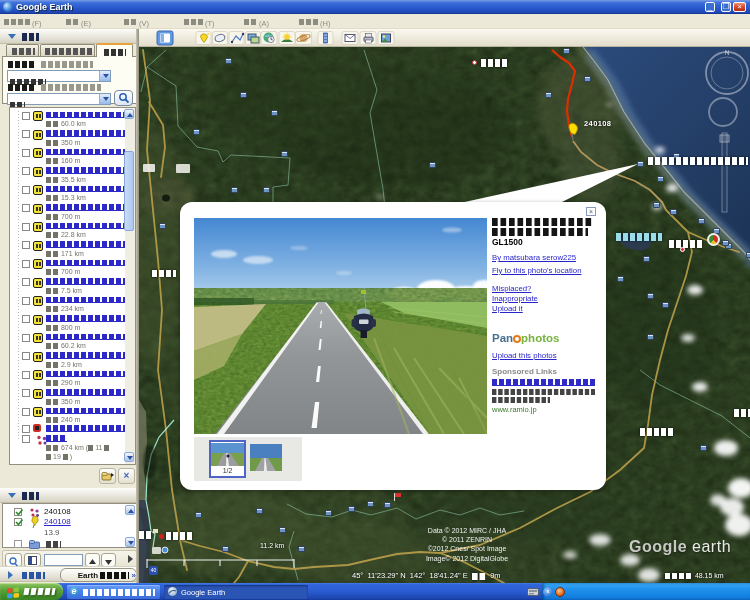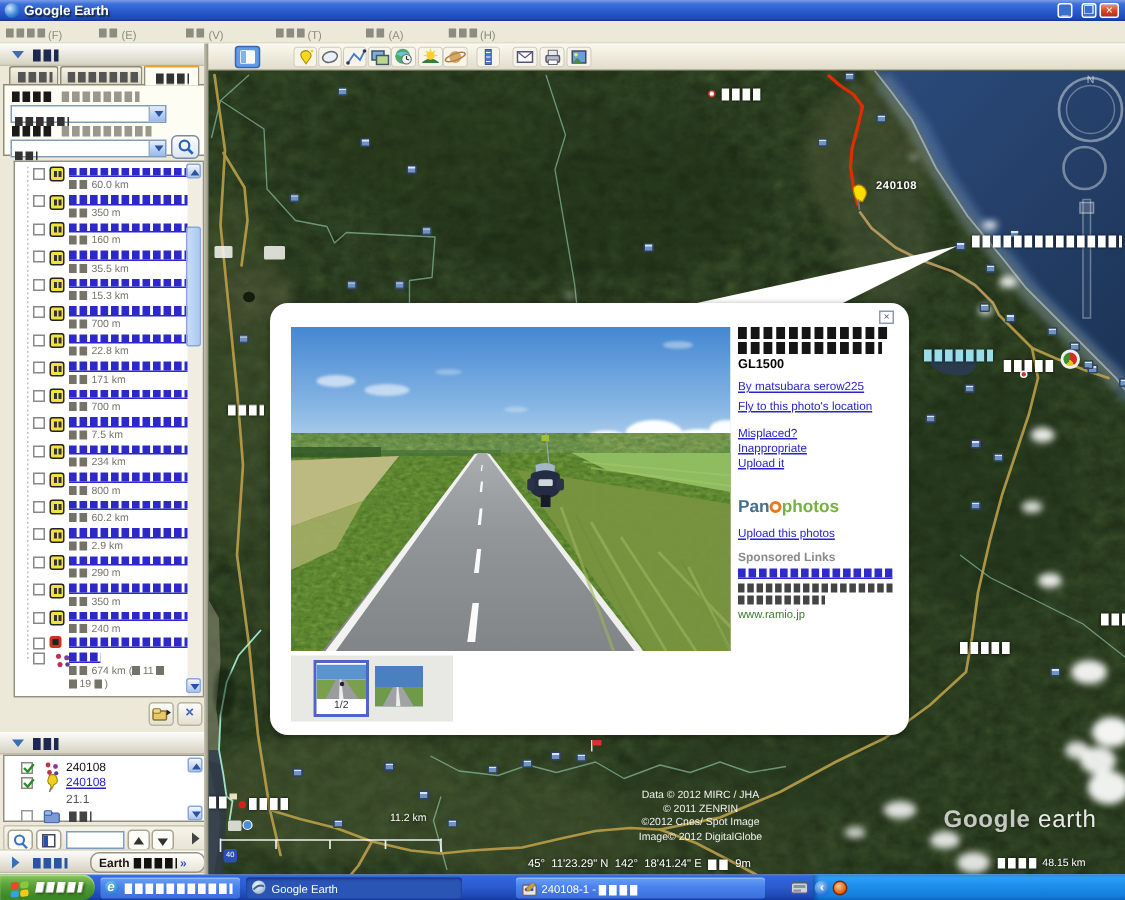--- a/index.html
+++ b/index.html
@@ -220,21 +220,21 @@
 <div class="abs" style="left:41px;top:3px;font-size:8px;color:#111">240108</div>
 <div class="abs" style="left:11px;top:14px;width:8px;height:8px;border:1px solid #8a8a80;background:#fff"></div>
       <svg class="abs" style="left:11px;top:13px" width="10" height="10">
         <path d="M2,5 l2.5,2.5 4,-5" fill="none" stroke="#2a8a2a" stroke-width="1.6"></path>
       </svg>
 <svg class="abs" style="left:26px;top:12px" width="11" height="12">
         <path d="M4,1 q4,-2 5,2 q1,3 -2,4 l-1.5,3 -1,-3 q-3,-1 -0.5,-6z" fill="#f0d020" stroke="#9a8200" stroke-width="0.7"></path>
         <line x1="5" y1="9" x2="4" y2="12" stroke="#777" stroke-width="1"></line>
       </svg>
 <div class="abs" style="left:41px;top:13px;font-size:8px;color:#2824cc;text-decoration:underline">240108</div>
-<div class="abs" style="left:41px;top:24px;font-size:8px;color:#555">21.1</div>
+<div class="abs" style="left:41px;top:24px;font-size:8px;color:#555">13.9</div>
 <div class="abs" style="left:11px;top:36px;width:8px;height:8px;border:1px solid #999;background:#fff"></div>
 <svg class="abs" style="left:26px;top:36px" width="12" height="9">
         <rect x="0.5" y="2" width="10" height="6.5" rx="1" fill="#7a9ad8" stroke="#3a5a9a" stroke-width="0.8"></rect>
         <rect x="0.5" y="0.5" width="5" height="3" rx="1" fill="#9ab8e8" stroke="#3a5a9a" stroke-width="0.8"></rect>
       </svg>
 <i class="j" style="left:43px;top:37px;width:15px;height:7px;color:#444"></i>
 <div class="sbtn" style="left:122px;top:1px">
         <div class="sarr up"></div>
       </div>
 <div class="sbtn" style="left:122px;top:33px">
@@ -254,21 +254,21 @@
           <path d="M6.5,3 l3.5,5 h-7 z" fill="#333"></path>
         </svg></div>
 <div class="abs" style="left:98px;top:2px;width:15px;height:14px;border:1px solid #a8a492;border-radius:3px;background:#fdfdf8"><svg width="13" height="12">
           <path d="M6.5,9 l3.5,-5 h-7 z" fill="#333"></path>
         </svg></div>
 <div class="abs" style="left:125px;top:4px;width:0;height:0;border-top:4px solid transparent;border-bottom:4px solid transparent;border-left:5px solid #444"></div>
 </div>
 <div class="abs hdr" style="top:537px;height:16px;border-top:1px solid #d8d4c2">
 <div class="abs tri2" style="left:8px;top:4px"></div>
       <i class="j" style="left:22px;top:4.5px;width:23px;height:7px;color:#2a55a5"></i>
-<div class="abs" style="left:60px;top:1px;width:77px;height:14px;border:1px solid #9a9686;border-radius:6px;background:linear-gradient(180deg,#fefefc,#e8e4d4);font-size:8px;font-weight:bold;color:#111;line-height:13px;text-align:left"><span style="margin-left:5px">Earth</span> <i class="jr" style="width:29px;height:7px;color:#111"></i> <span style="color:#2a55c5">»</span></div>
+<div class="abs" style="left:60px;top:1px;width:77px;height:14px;border:1px solid #9a9686;border-radius:6px;background:linear-gradient(180deg,#fefefc,#e8e4d4);font-size:8px;font-weight:bold;color:#111;line-height:13px;text-align:right"><span style="margin-left:5px">Earth</span> <i class="jr" style="width:29px;height:7px;color:#111"></i> <span style="color:#2a55c5">»</span></div>
 </div>
 </div>
 <div class="abs" id="sep"></div>
 <div class="abs" id="map">
 <div class="abs" id="mtb">
 <svg width="611" height="18">
 <g>
 <rect x="18" y="2" width="16" height="14" rx="2" fill="#639ae4" stroke="#3a66b0"></rect>
 <rect x="21" y="4.5" width="10" height="9" fill="#fff" rx="1"></rect>
           <rect x="21.5" y="5" width="3.5" height="8" fill="#88b0e8"></rect>
@@ -657,29 +657,20 @@
 <div class="abs" style="left:4.5px;top:1px;color:#fff;font-size:9px;font-style:italic;font-weight:bold;text-shadow:0 0 1px #068">e</div>
 <i class="j" style="left:16px;top:4.5px;width:72px;height:6.5px;color:#fff;background-image:linear-gradient(90deg,currentColor 0 70%,transparent 0)"></i>
 </div>
 <div class="tbtn" style="left:164px;width:144px;background:#2a55b4;box-shadow:inset 0 1px 2px #16307a">
 <div class="abs" style="left:4px;top:2.5px;width:9px;height:9px;border-radius:5px;background:radial-gradient(circle at 40% 35%,#f8f8f8,#b0c4d8 60%,#607a94)"></div>
 <svg class="abs" style="left:4px;top:2.5px" width="9" height="9">
         <path d="M1,6 q3.5,-4 7,-2" fill="none" stroke="#3a6a9a" stroke-width="1.2"></path>
       </svg>
 <div class="abs" style="left:17px;top:3.5px;font-size:7.5px;color:#fff">Google Earth</div>
 </div>
-<div class="tbtn" style="left:344px;width:166px">
-<svg class="abs" style="left:4px;top:3px" width="10" height="10">
-        <rect x="0.5" y="2" width="9" height="7" rx="1" fill="#e8e8e0" stroke="#667"></rect>
-        <circle cx="3" cy="5" r="1.2" fill="#d03030"></circle>
-        <circle cx="6.5" cy="5" r="1.2" fill="#3050d0"></circle>
-        <path d="M7,0 l2,2 -4,4 -2,0 0,-2 z" fill="#c8a038" stroke="#667" stroke-width="0.5"></path>
-      </svg>
-<div class="abs" style="left:17px;top:3.5px;font-size:7.5px;color:#fff">240108-1 - <i class="jr" style="width:26px;height:7px;color:#fff"></i></div>
-</div>
 <div class="abs" style="left:542px;top:0;width:208px;height:17px;background:linear-gradient(180deg,#38a8f8 0%,#1e90ec 40%,#0f78d8 100%);box-shadow:inset 2px 0 3px rgba(0,0,60,.4)"></div>
 <svg class="abs" style="left:527px;top:5px" width="12" height="8">
       <rect x="0.5" y="0.5" width="11" height="7" rx="1.5" fill="#cfd4da" stroke="#55606e"></rect>
       <rect x="2" y="2" width="8" height="2" fill="#8a94a0"></rect>
       <rect x="2" y="5" width="5" height="1.5" fill="#8a94a0"></rect>
     </svg>
 <div class="abs" style="left:543px;top:3.5px;width:10px;height:10px;border-radius:6px;background:radial-gradient(circle at 40% 35%,#9ccff8,#2a74d8 70%,#1a4a9a);color:#fff;font-size:8px;line-height:10px;text-align:center;font-weight:bold">‹</div>
 <div class="abs" style="left:555px;top:3.5px;width:10px;height:10px;border-radius:6px;background:radial-gradient(circle at 40% 35%,#f8c890,#e86818 60%,#a83808);border:1px solid #7a2a08"></div>
 </div>
 

